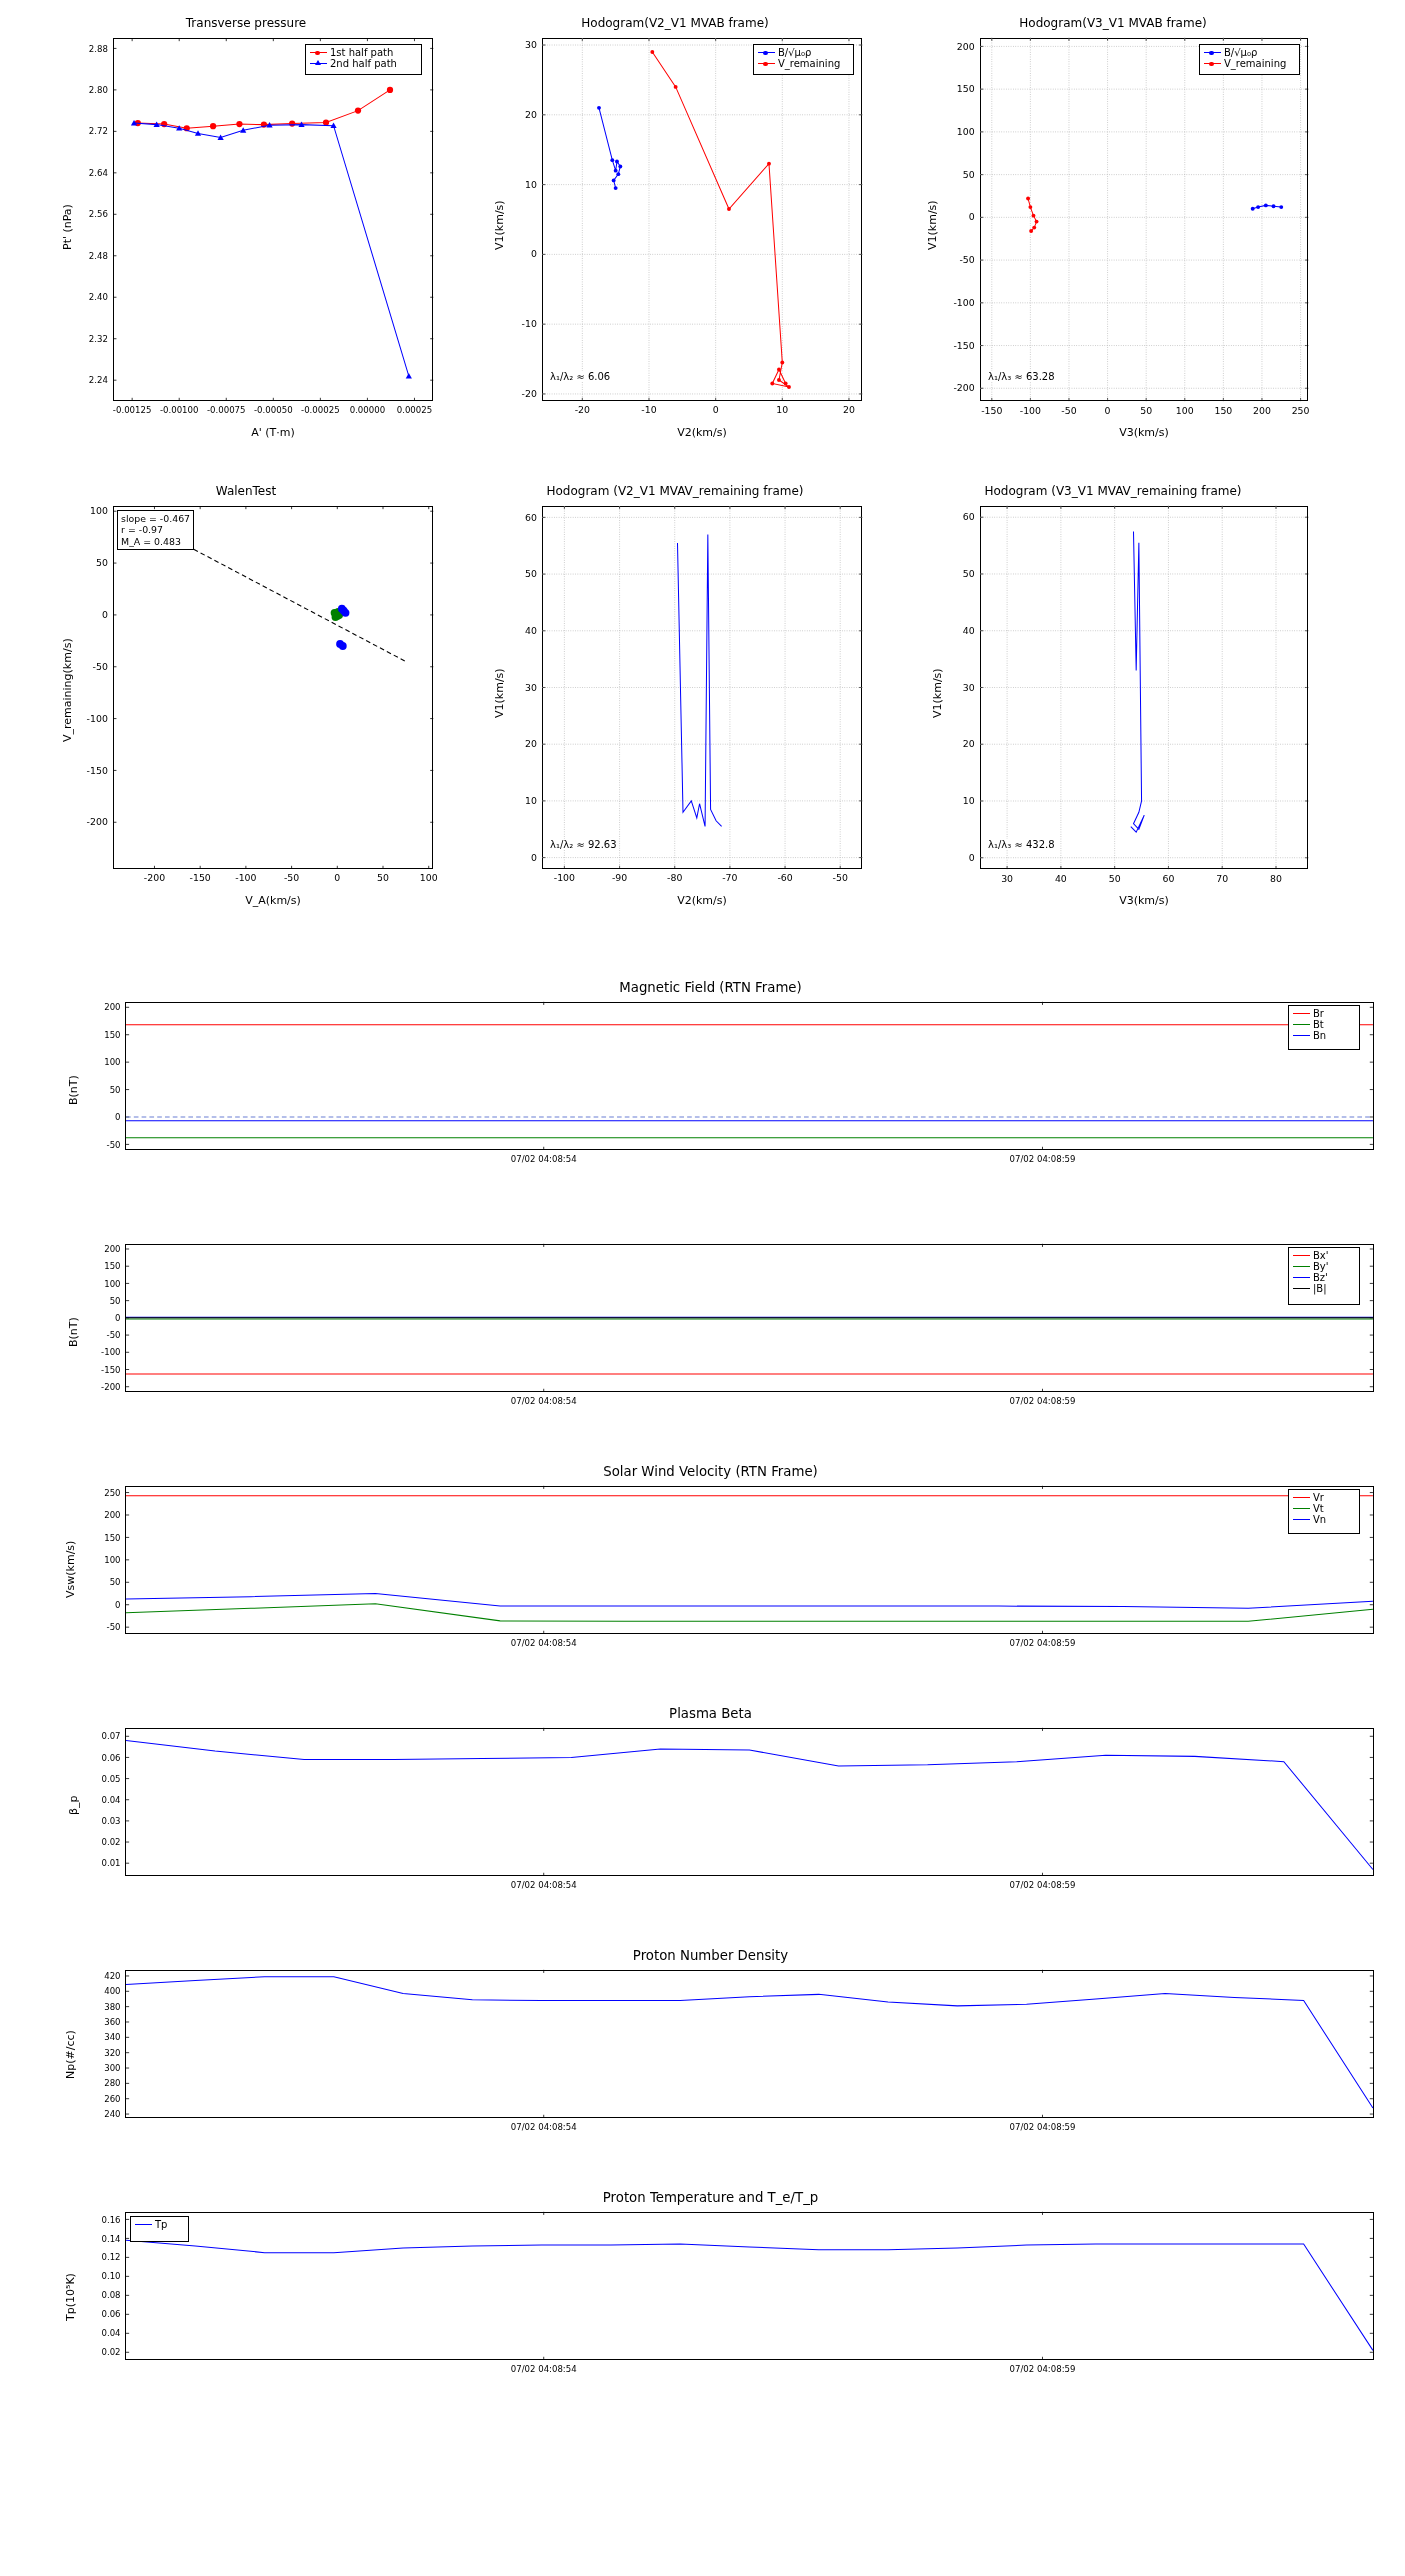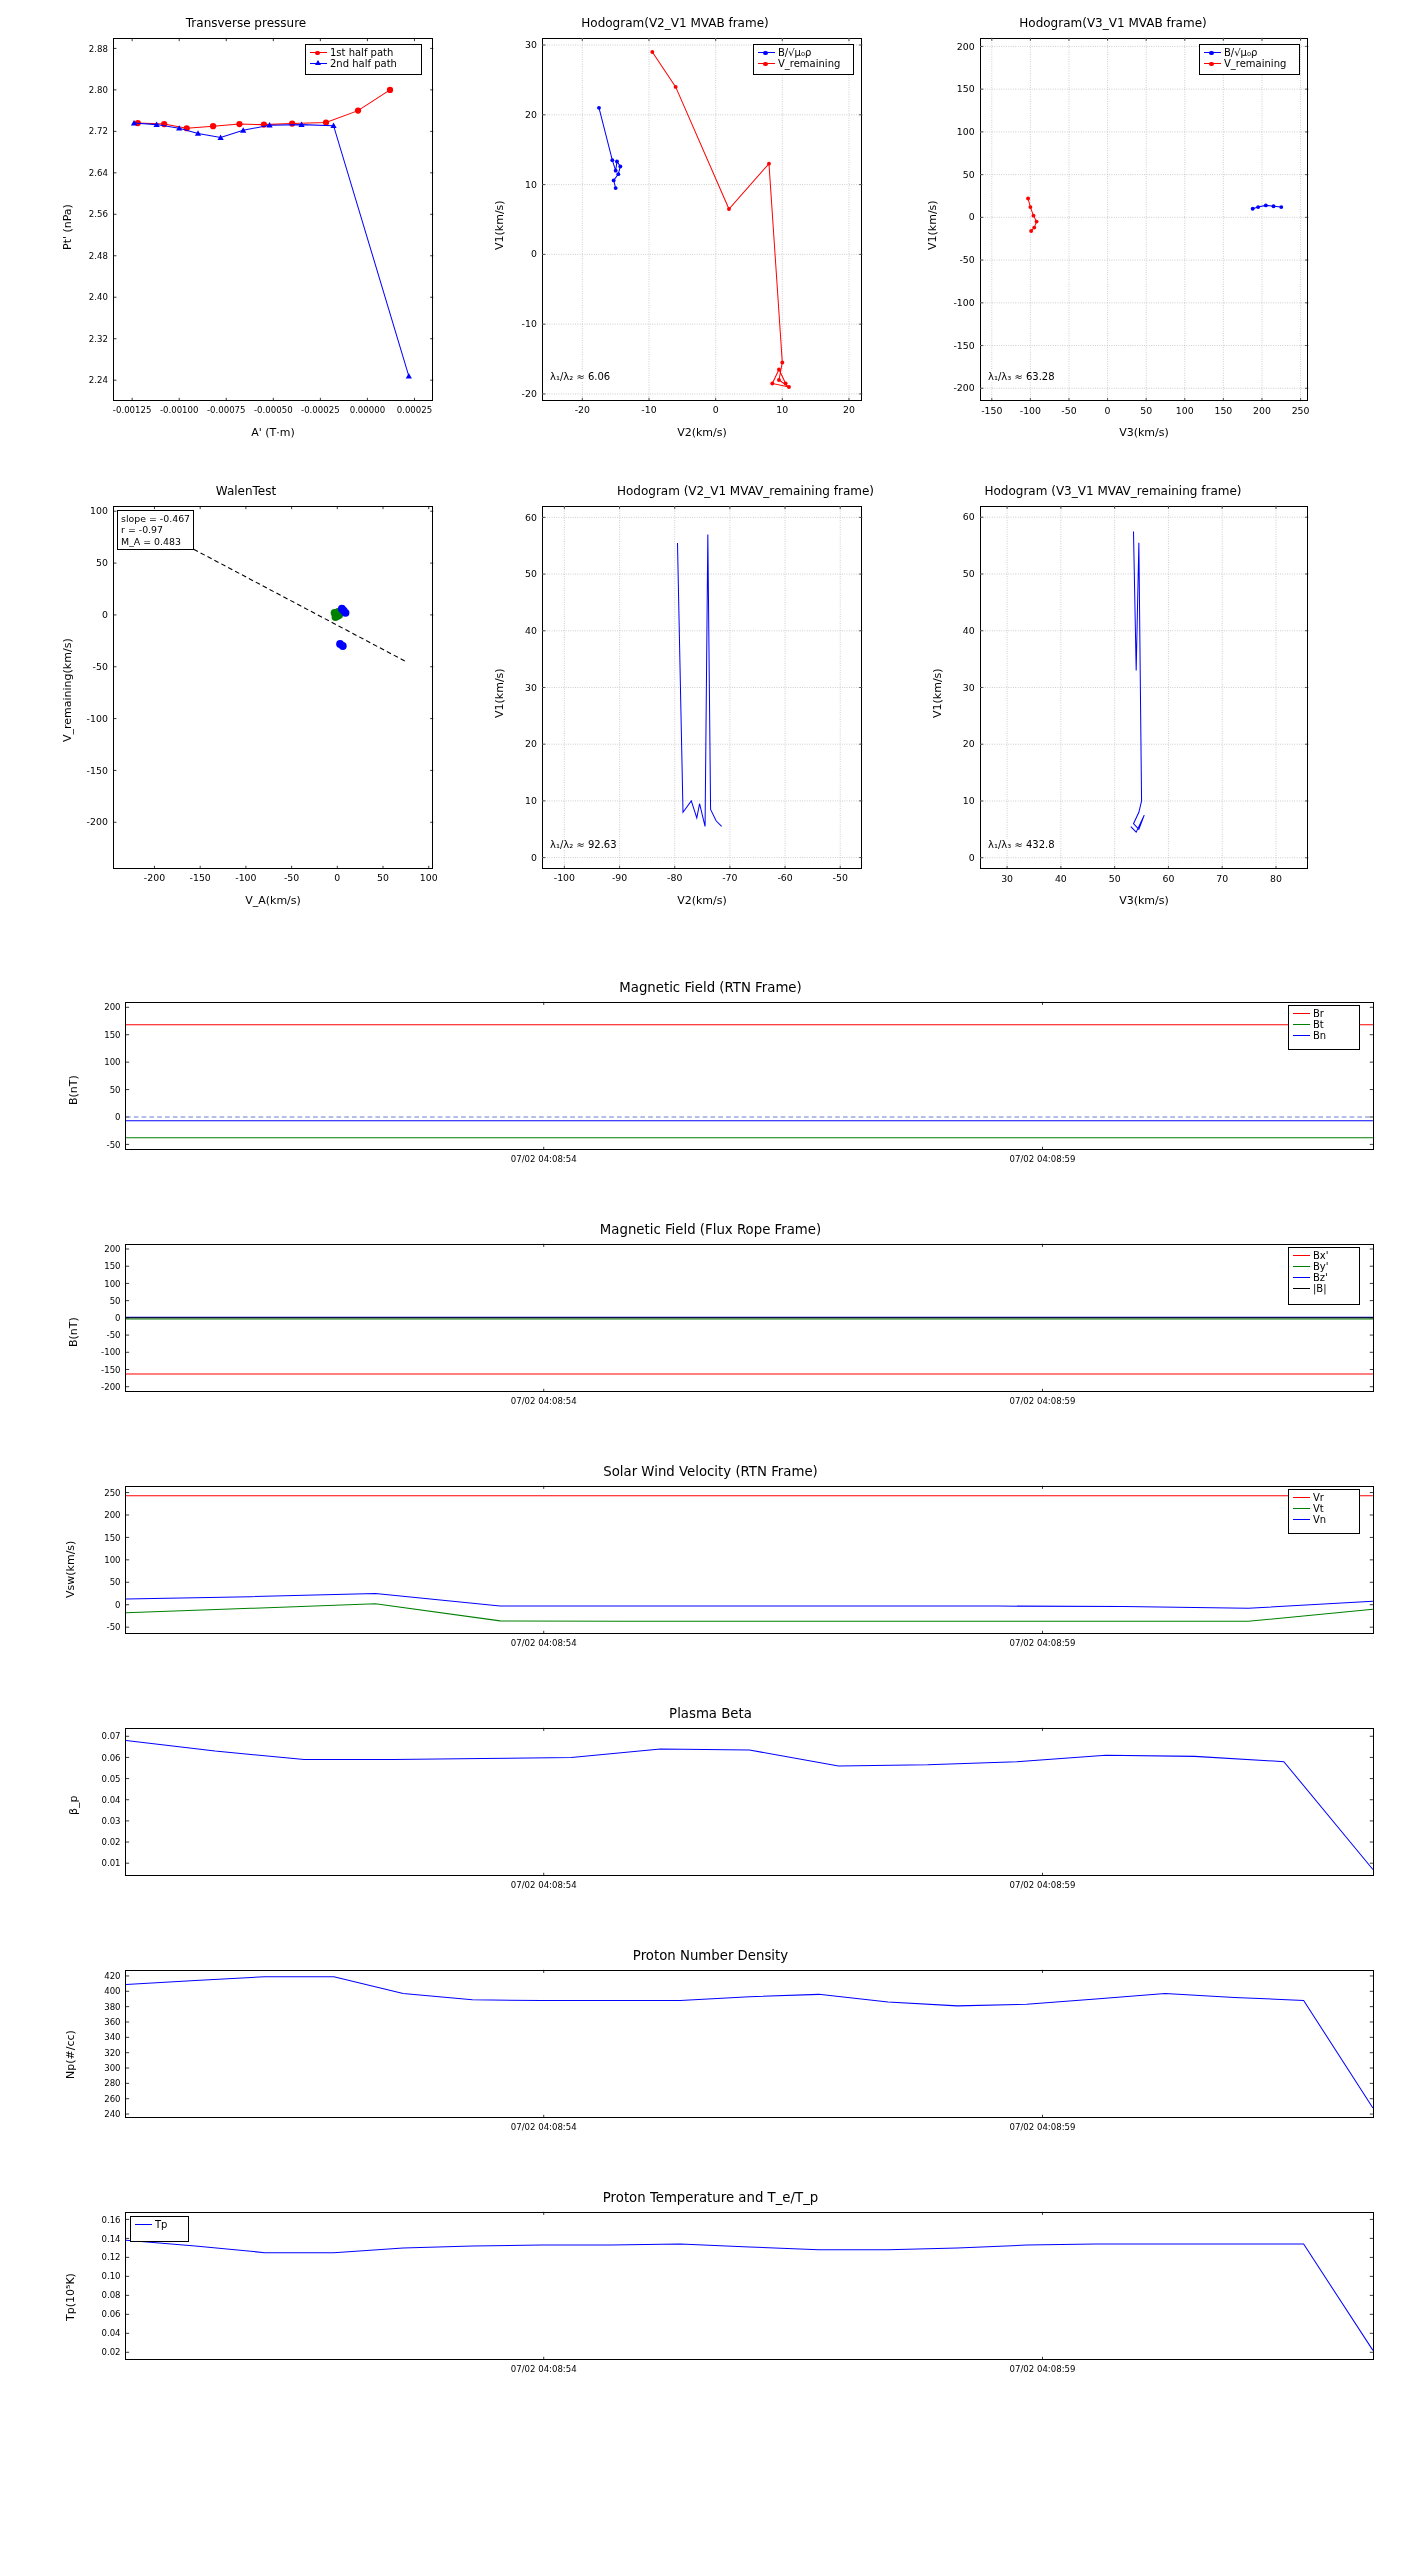--- a/index.html
+++ b/index.html
@@ -394,21 +394,21 @@
         </g>
       </svg>
     <div class="boxannot" style="left:70px;top:26px;">
       <div>slope = -0.467</div>
       <div>r = -0.97</div>
       <div>M_A = 0.483</div>
     </div>
   </div>
 
   <div class="panel" style="left:476px;top:484px;width:398px;height:414px;">
-    <div class="title" style="top:0;text-align:right;">Hodogram (V2_V1 MVAV_remaining frame)</div>
+    <div class="title" style="top:0;">Hodogram (V2_V1 MVAV_remaining frame)</div>
     <div class="axes" id="ax5" style="left:66px;top:22px;width:320px;height:363px;"></div>
     <div class="ylabel" style="left:17px;top:234px;transform:rotate(-90deg);">V1(km/s)</div>
     <div class="xlabel" style="left:66px;top:410px;width:320px;">V2(km/s)</div>
     <svg width="398" height="414" viewBox="0 0 510 530">
         <g id="ax5-ticks">
           <line x1="113.27586206896552" y1="493" x2="113.27586206896552" y2="489" stroke="#000" stroke-width="1"></line>
           <line x1="113.27586206896552" y1="28" x2="113.27586206896552" y2="32" stroke="#000" stroke-width="1"></line>
           <text x="113.27586206896552" y="509" text-anchor="middle" font-size="12" font-family="DejaVu Sans, sans-serif" fill="#000">-100</text>
           <line x1="183.9655172413793" y1="493" x2="183.9655172413793" y2="489" stroke="#000" stroke-width="1"></line>
           <line x1="183.9655172413793" y1="28" x2="183.9655172413793" y2="32" stroke="#000" stroke-width="1"></line>
@@ -582,21 +582,20 @@
           <span>Bt</span>
         </div>
       <div class="row">
           <span class="swatch" style="border-top-color:#0000ff;"></span>
           <span>Bn</span>
         </div>
     </div>
   </div>
 
   <div class="panel" style="left:47px;top:1222px;width:1327px;height:226px;">
-    <div class="ts-title" style="top:0;">Magnetic Field (Flux Rope Frame)</div>
     <div class="axes" id="ax8" style="left:78px;top:22px;width:1249px;height:148px;"></div>
     <div class="ylabel" style="left:20px;top:125px;transform:rotate(-90deg);">B(nT)</div>
     <svg width="1327" height="226" viewBox="0 0 1700 290">
         <g id="ax8-ticks">
           <line x1="636" y1="218" x2="636" y2="214" stroke="#000" stroke-width="1"></line>
           <line x1="636" y1="28" x2="636" y2="32" stroke="#000" stroke-width="1"></line>
           <text x="636" y="234" text-anchor="middle" font-size="11" font-family="DejaVu Sans, sans-serif" fill="#000">07/02 04:08:54</text>
           <line x1="1276" y1="218" x2="1276" y2="214" stroke="#000" stroke-width="1"></line>
           <line x1="1276" y1="28" x2="1276" y2="32" stroke="#000" stroke-width="1"></line>
           <text x="1276" y="234" text-anchor="middle" font-size="11" font-family="DejaVu Sans, sans-serif" fill="#000">07/02 04:08:59</text>

